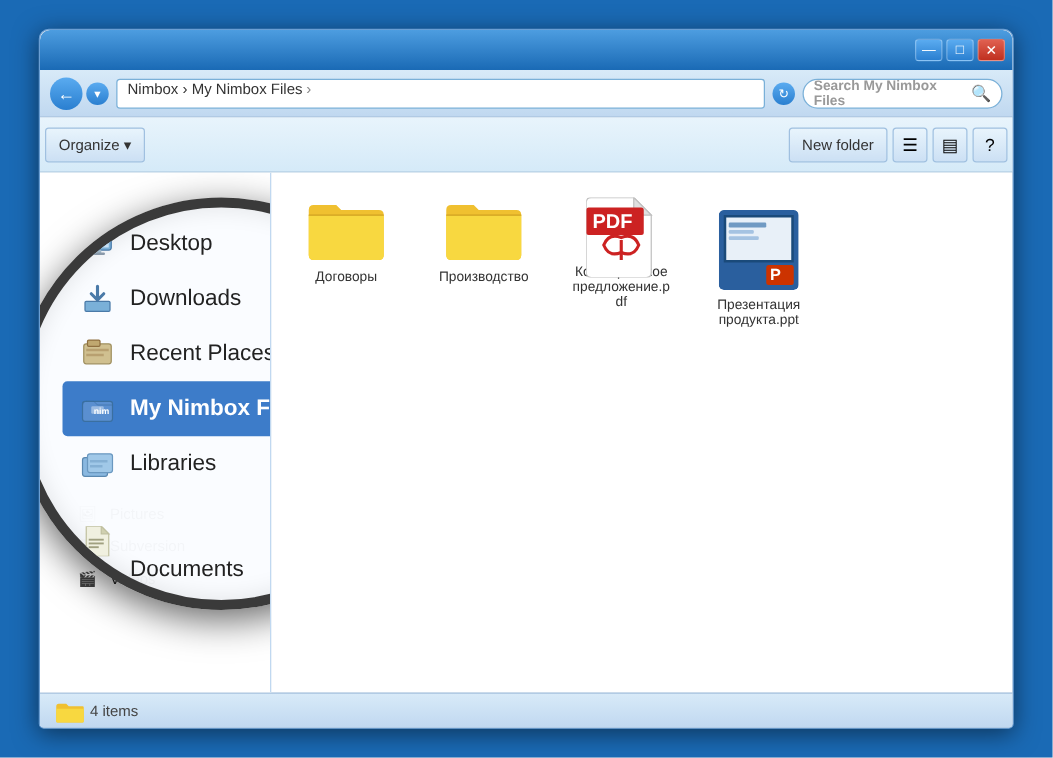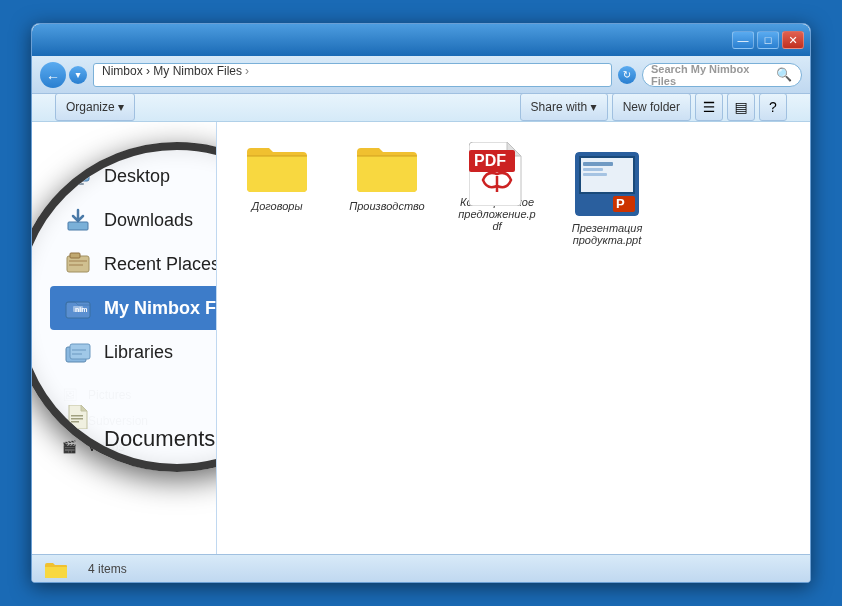--- a/index.html
+++ b/index.html
@@ -110,25 +110,25 @@
       display: flex;
       align-items: center;
       padding: 0 8px;
       font-size: 11px;
       color: #999;
       font-weight: bold;
     }
 
     
     .toolbar {
-      height: 28px;
+      height: 44px;
       background: linear-gradient(to bottom, #e8f4fc, #d5eaf8);
       display: flex;
-      align-items: flex-end;
-      padding: 0 23px;
+      align-items: center;
+      padding: 0 4px;
       gap: 4px;
       border-bottom: 1px solid #b0d0e8;
     }
     .toolbar-spacer { flex: 1; }
     .toolbar-btn {
       height: 28px;
       padding: 0 10px;
       background: linear-gradient(to bottom, #e8f4fc, #cce0f4);
       border: 1px solid #a0c0e0;
       border-radius: 3px;
@@ -226,21 +226,20 @@
       position: relative;
     }
     .folder-icon svg { width: 64px; height: 52px; }
 
     .file-label {
       font-size: 11px;
       color: #333;
       text-align: center;
       max-width: 80px;
       word-wrap: break-word;
-      font-style: italic;
     }
 
     
     .pdf-icon {
       width: 56px;
       height: 48px;
       position: relative;
     }
 
     
@@ -252,21 +251,21 @@
     }
 
     
     .status-bar {
       height: 28px;
       background: linear-gradient(to bottom, #d8eaf8, #c0d8f0);
       border-top: 1px solid #a0c0e0;
       display: flex;
       align-items: center;
       padding: 0 12px;
-      gap: 24px;
+      gap: 8px;
       font-size: 12px;
       color: #444;
     }
     .status-folder-icon {
       width: 20px;
       height: 16px;
     }
 
     
     .magnifier-overlay {
@@ -347,21 +346,20 @@
     <div class="nav-btn small">↻</div>
     <div class="search-box">
       <span style="font-size:11px;color:#999;">Search My Nimbox Files</span>
       <span style="margin-left:auto;font-size:13px;color:#555;">🔍</span>
     </div>
   </div>
 
   <div class="toolbar">
     <div class="toolbar-btn">Organize ▾</div>
     <div class="toolbar-spacer"></div>
-    <div class="toolbar-btn">Share with ▾</div>
     <div class="toolbar-btn">New folder</div>
     <div class="toolbar-icon-btn">☰</div>
     <div class="toolbar-icon-btn">▤</div>
     <div class="toolbar-icon-btn">?</div>
   </div>
 
   <div class="main-area">
 
     <div class="sidebar">
 
@@ -428,21 +426,21 @@
         <div class="mag-item">
           <div class="mag-icon">
             <svg width="22" height="24" viewBox="0 0 22 24">
               <path d="M2 0 L14 0 L20 6 L20 24 L2 24 Z" fill="#f0f0e0" stroke="#c0c0a0" stroke-width="1"></path>
               <path d="M14 0 L14 6 L20 6 Z" fill="#d0d0b0" stroke="#c0c0a0" stroke-width="1"></path>
               <rect x="4" y="10" width="12" height="1.5" fill="#a0a080"></rect>
               <rect x="4" y="13" width="12" height="1.5" fill="#a0a080"></rect>
               <rect x="4" y="16" width="8" height="1.5" fill="#a0a080"></rect>
             </svg>
           </div>
-          <span style="font-size:22px;margin-top:44px;">Documents</span>
+          <span style="font-size:18px;margin-top:44px;">Documents</span>
         </div>
       </div>
 
       <div style="margin-top:260px;">
         <div class="sidebar-item small">
           <div class="sidebar-icon">🖼</div>
           <span>Pictures</span>
         </div>
         <div class="sidebar-item small">
           <div class="sidebar-icon">📋</div>

